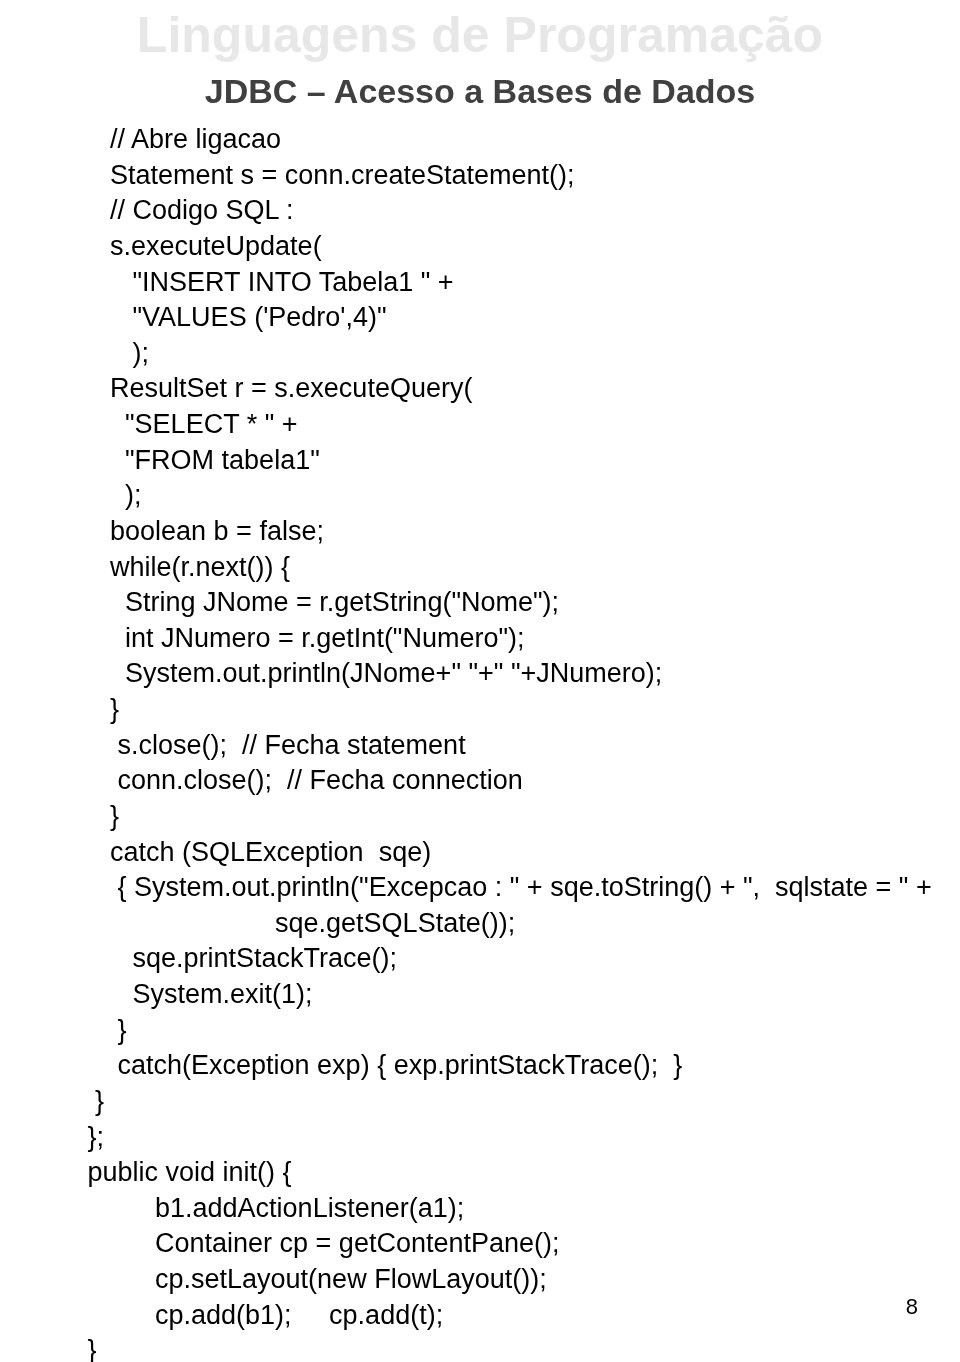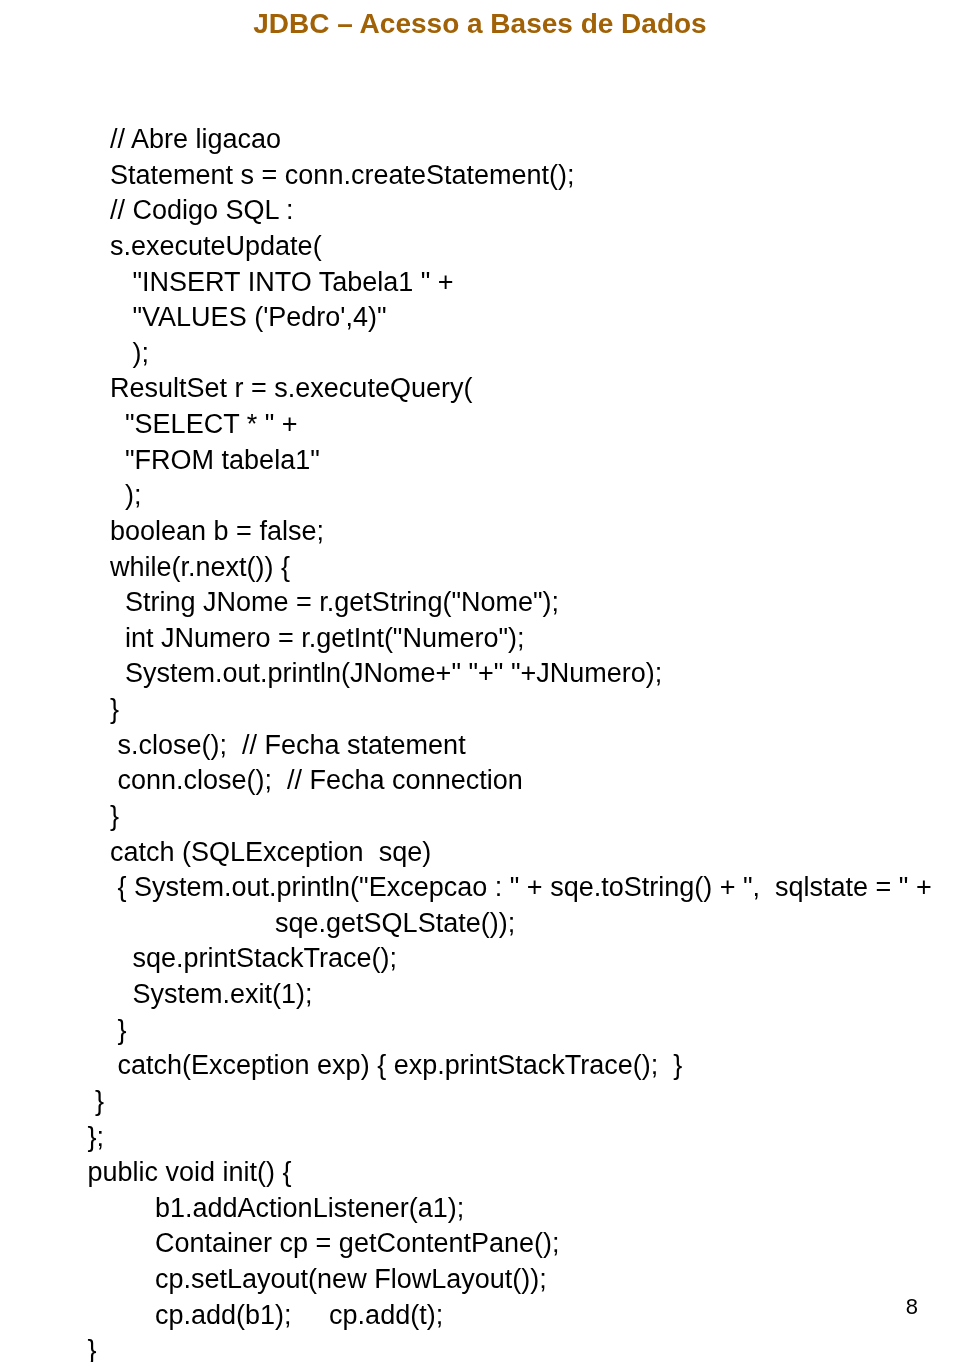--- a/index.html
+++ b/index.html
@@ -20,23 +20,23 @@
   }
   .title-1 {
     font-size: 50px;
     font-weight: bold;
     color: #e7e7e7;
     letter-spacing: 0px;
     font-family: Arial, Helvetica, sans-serif;
     margin-top: 6px;
   }
   .title-2 {
-    font-size: 28px;
+    font-size: 34px;
     font-weight: bold;
-    color: #a16207;
+    color: #404040;
     letter-spacing: 0px;
     font-family: Arial, Helvetica, sans-serif;
     margin-top: 8px;
   }
   .code {
     position: absolute;
     top: 122px;
     left: 80px;
     font-family: Arial, Helvetica, sans-serif;
     font-size: 27px;
@@ -50,20 +50,21 @@
     right: 42px;
     font-size: 22px;
     color: #000;
     font-family: Arial, Helvetica, sans-serif;
   }
 </style>
 </head>
 <body>
 
 <div class="header-bg">
+  <div class="title-1">Linguagens de Programação</div>
   <div class="title-2">JDBC – Acesso a Bases de Dados</div>
 </div>
 
 <pre class="code">    // Abre ligacao
     Statement s = conn.createStatement();
     // Codigo SQL :
     s.executeUpdate(
        "INSERT INTO Tabela1 " +
        "VALUES ('Pedro',4)"
        );

